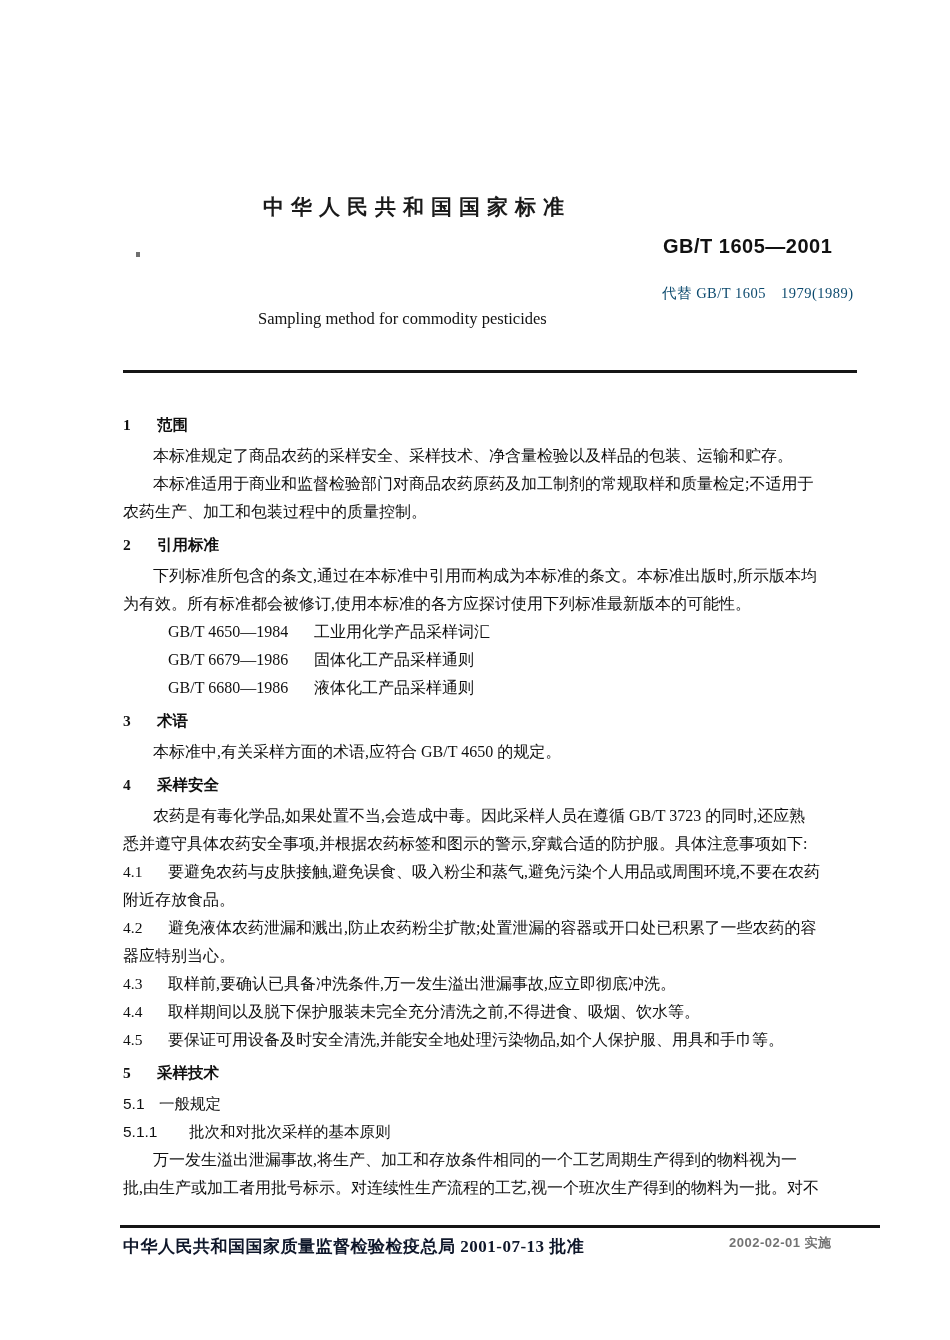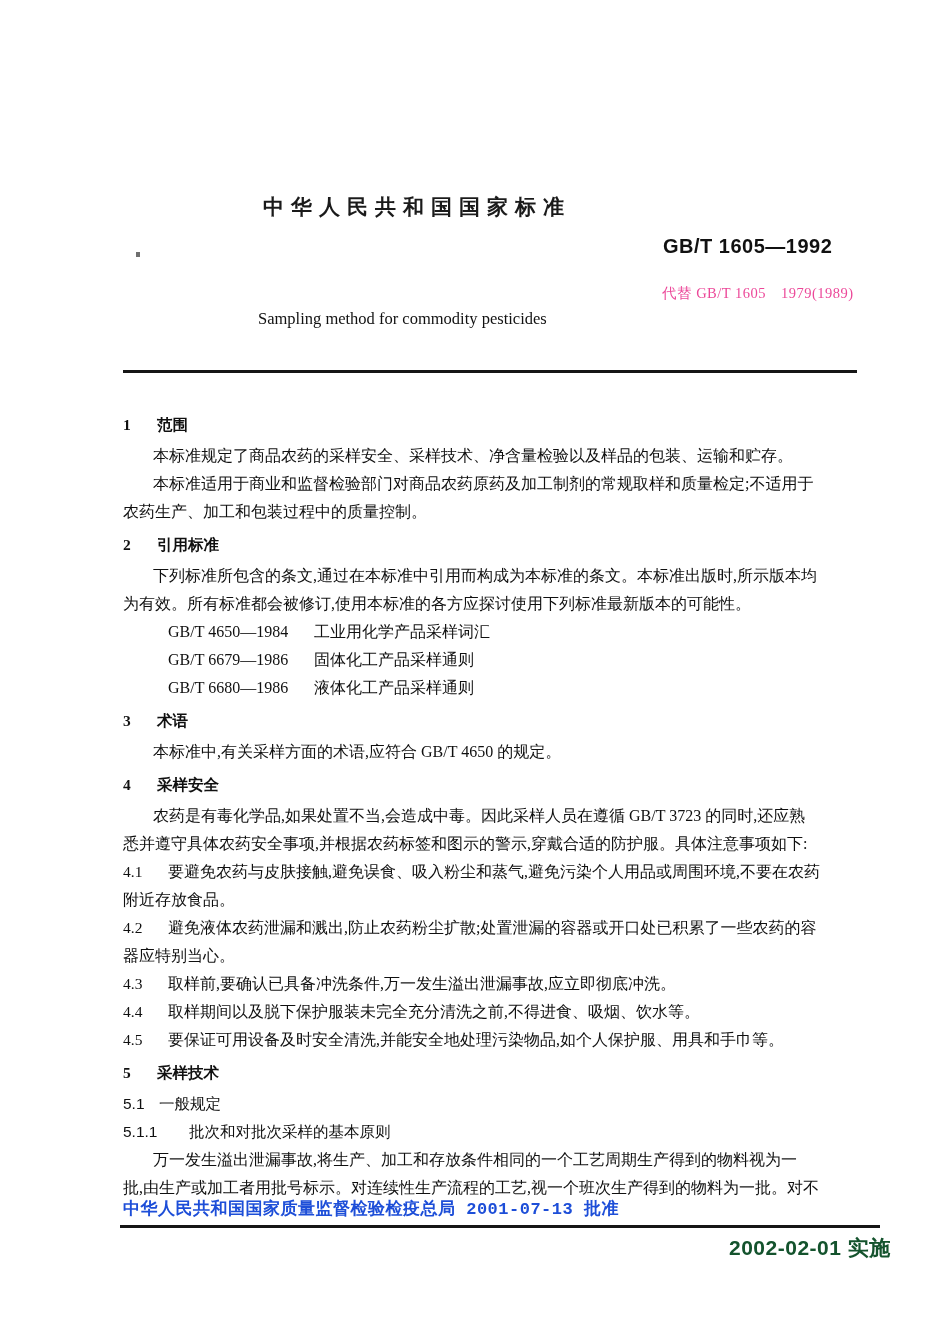--- a/index.html
+++ b/index.html
@@ -26,21 +26,21 @@
     white-space:nowrap;
   }
   .doc-title{
     position:absolute;left:312px;top:221px;
     font-family:"Liberation Sans","DejaVu Sans",sans-serif;
     font-size:26px;font-weight:bold;letter-spacing:1px;color:#111;
     white-space:nowrap;
   }
   .supersedes{
     position:absolute;left:662px;top:246px;
-    font-size:14.5px;color:#ec4899;white-space:pre;letter-spacing:0.5px;
+    font-size:14.5px;color:#0c4a6e;white-space:pre;letter-spacing:0.5px;
   }
   .title-en{
     position:absolute;left:258px;top:271px;
     font-size:16.5px;font-weight:normal;color:#111;white-space:nowrap;
   }
   .speck{position:absolute;left:136px;top:214px;width:4px;height:5px;background:#6f6f6f;}
   .rule-top{position:absolute;left:123px;top:332px;width:734px;height:3px;background:#161616;}
   
   .body{
     position:absolute;left:123px;top:368px;width:760px;
@@ -62,37 +62,37 @@
   }
   .sub-h{
     font-family:"Liberation Sans","DejaVu Sans",sans-serif;
     font-size:15.5px;height:28px;line-height:28px;white-space:nowrap;
   }
   .sub-no-1{display:inline-block;width:36px;}
   .sub-no-2{display:inline-block;width:66px;}
   
   .rule-bottom{position:absolute;left:120px;top:1187px;width:760px;height:3px;background:#161616;}
   .footer-left{
-    position:absolute;left:123px;top:1159px;
-    font-family:Liberation Mono, monospace;
-    font-size:17px;font-weight:bold;letter-spacing:0.5px;color:#1d4ed8;white-space:nowrap;
+    position:absolute;left:123px;top:1197px;
+    font-family:Liberation Serif, serif;
+    font-size:17px;font-weight:bold;letter-spacing:0.5px;color:#0f172a;white-space:nowrap;
   }
   .footer-right{
     position:absolute;left:729px;top:1196px;
     font-family:"Liberation Sans","DejaVu Sans",sans-serif;
-    font-size:21px;font-weight:bold;letter-spacing:0.5px;color:#14532d;white-space:nowrap;
+    font-size:13px;font-weight:bold;letter-spacing:0.5px;color:#737373;white-space:nowrap;
   }
 </style>
 </head>
 <body>
 
 <div class="page">
 
   <div class="nat-label">中华人民共和国国家标准</div>
-  <div class="std-no">GB/T 1605—1992</div>
+  <div class="std-no">GB/T 1605—2001</div>
   <div class="supersedes">代替 GB/T 1605　1979(1989)</div>
   <div class="title-en">Sampling method for commodity pesticides</div>
   <div class="speck"></div>
   <div class="rule-top"></div>
 
   <div class="body">
 
     <div class="sec-h">
       <span class="sec-no">1</span><span>范围</span>
     </div>

